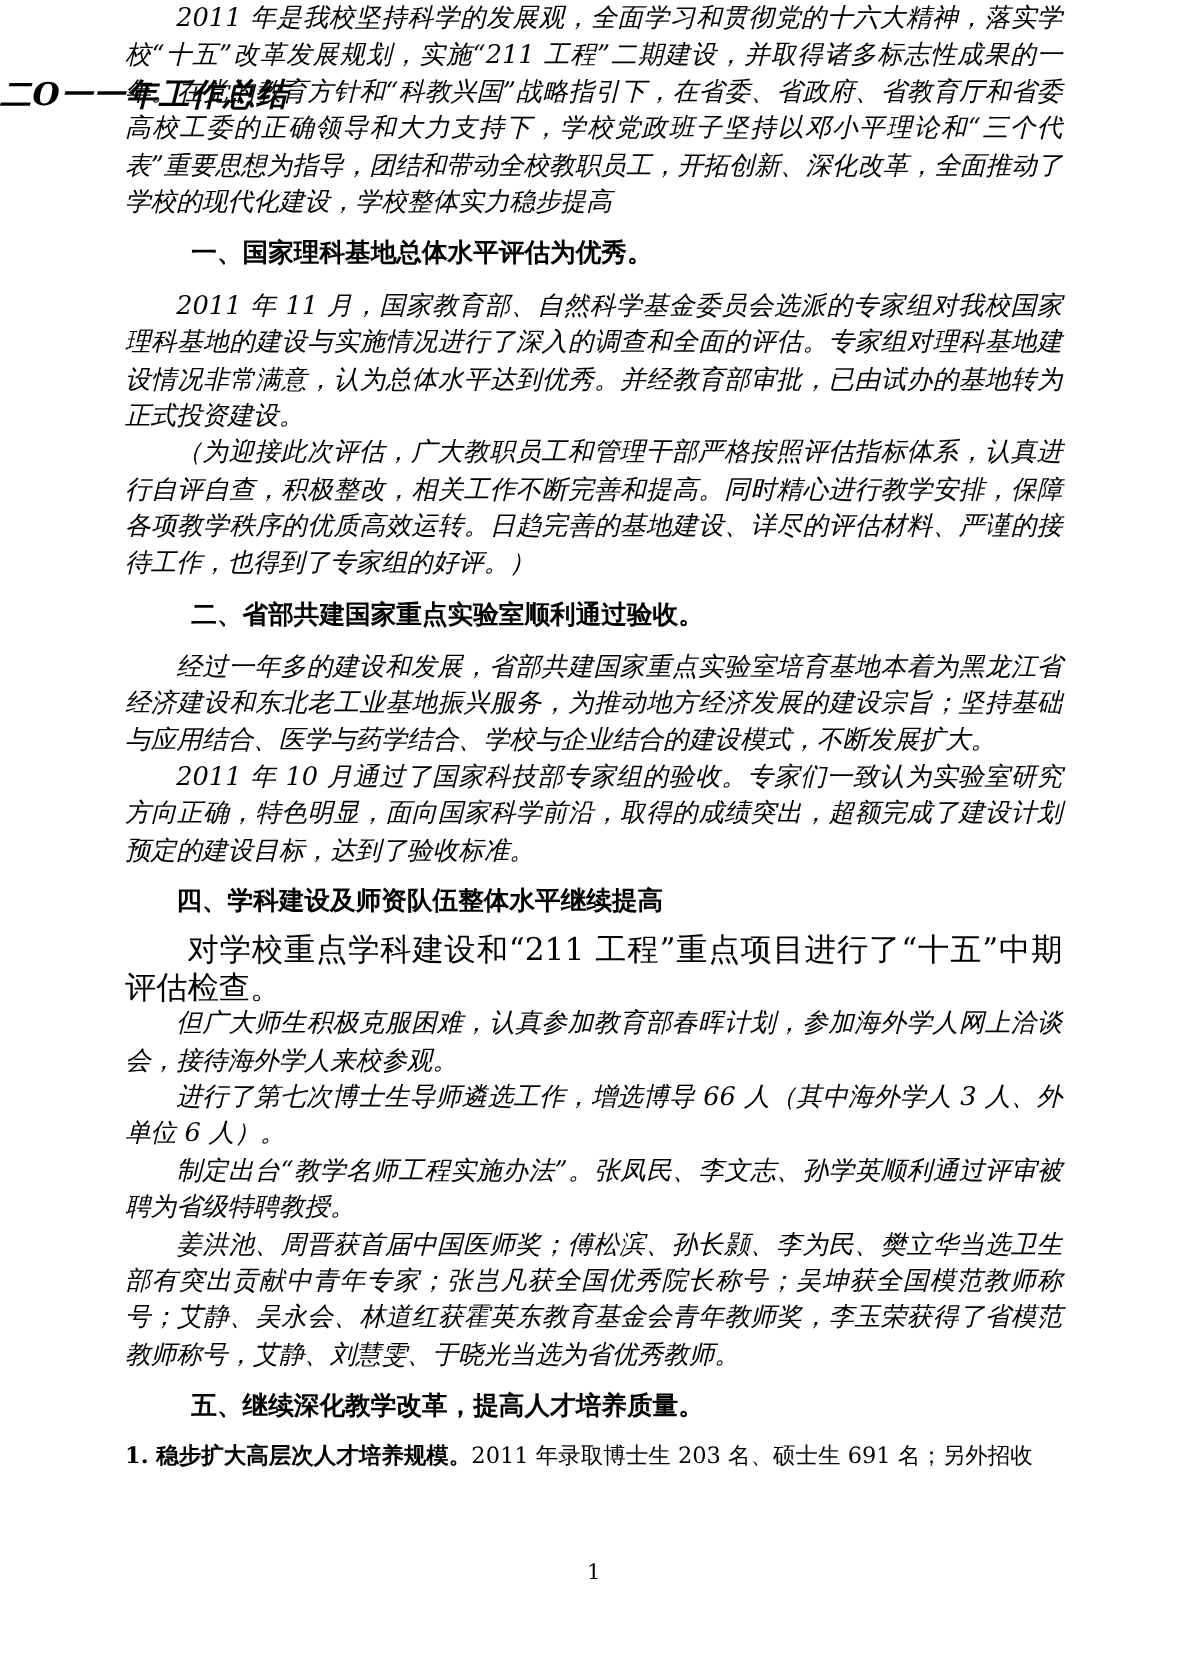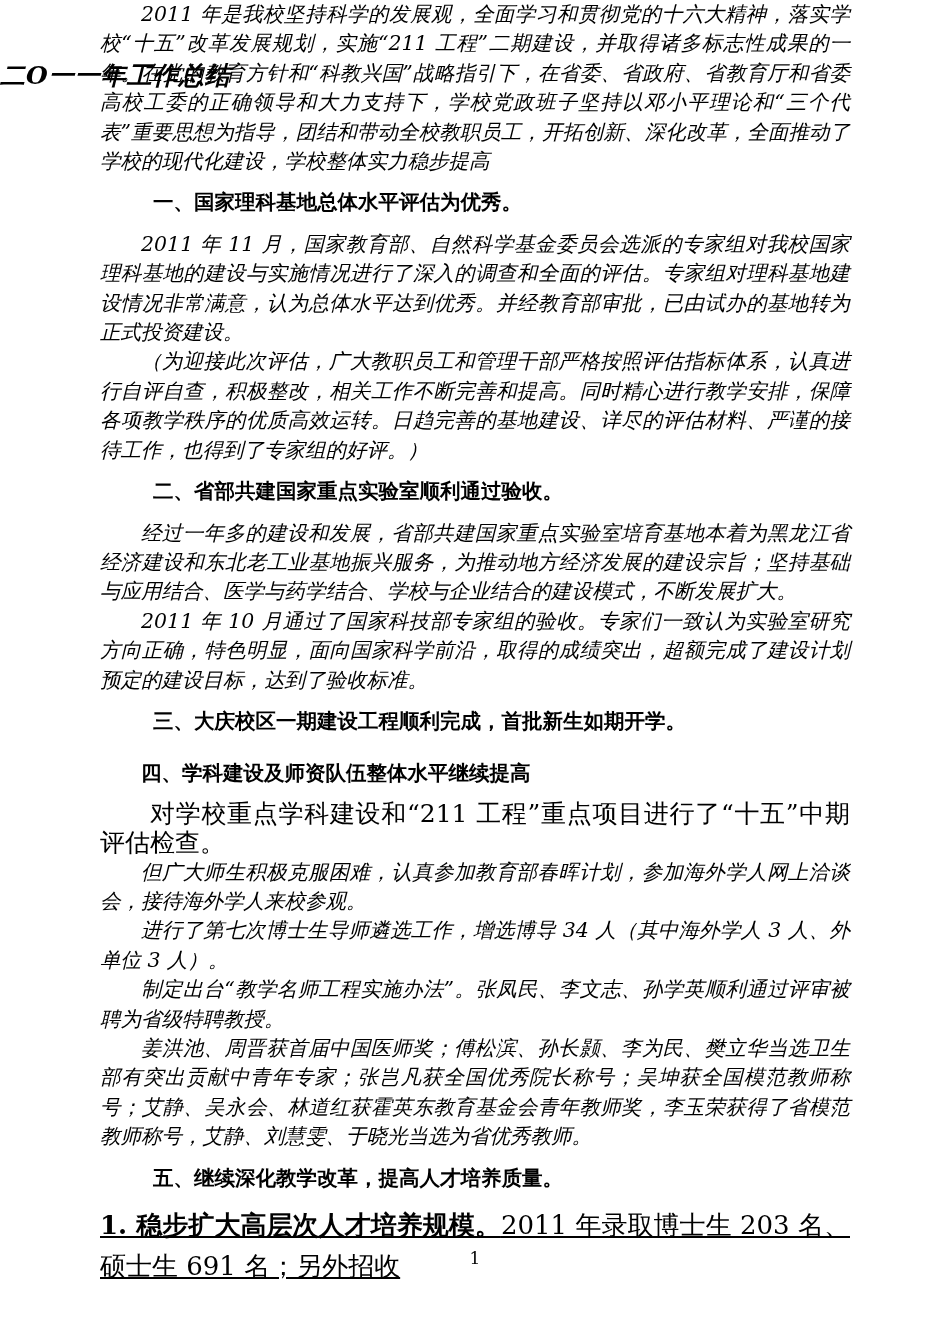--- a/index.html
+++ b/index.html
@@ -72,27 +72,26 @@
     font-size: 25px;
     line-height: 29.4px;
     text-align: justify;
     text-justify: inter-ideograph;
     text-indent: 2em;
     padding-top: 10px;
     word-break: break-all;
   }
   p.lead-bold {
     margin: 0;
-    font-size: 26px;
-    line-height: 41px;
+    font-size: 18px;
+    line-height: 26px;
     text-align: justify;
     text-justify: inter-ideograph;
     text-indent: 0;
     word-break: break-all;
-    text-decoration: underline;
   }
   p.lead-bold .b {
     font-weight: bold;
   }
   .page-number {
     position: absolute;
     left: 0;
     right: 0;
     top: 1248px;
     text-align: center;
@@ -120,30 +119,29 @@
 
     <p class="body-text">（为迎接此次评估，广大教职员工和管理干部严格按照评估指标体系，认真进行自评自查，积极整改，相关工作不断完善和提高。同时精心进行教学安排，保障各项教学秩序的优质高效运转。日趋完善的基地建设、详尽的评估材料、严谨的接待工作，也得到了专家组的好评。）</p>
 
     <p class="heading">二、省部共建国家重点实验室顺利通过验收。</p>
 
     <p class="body-text">经过一年多的建设和发展，省部共建国家重点实验室培育基地本着为黑龙江省经济建设和东北老工业基地振兴服务，为推动地方经济发展的建设宗旨；坚持基础与应用结合、医学与药学结合、学校与企业结合的建设模式，不断发展扩大。</p>
 
     <p class="body-text">2011 年 10 月通过了国家科技部专家组的验收。专家们一致认为实验室研究方向正确，特色明显，面向国家科学前沿，取得的成绩突出，超额完成了建设计划预定的建设目标，达到了验收标准。</p>
 
 
-    <p class="heading">三、大庆校区一期建设工程顺利完成，首批新生如期开学。</p>
 
 
     <p class="heading-spaced">四、学科建设及师资队伍整体水平继续提高</p>
 
     <p class="body-text-spaced">对学校重点学科建设和“211 工程”重点项目进行了“十五”中期评估检查。</p>
 
     <p class="body-text">但广大师生积极克服困难，认真参加教育部春晖计划，参加海外学人网上洽谈会，接待海外学人来校参观。</p>
 
-    <p class="body-text">进行了第七次博士生导师遴选工作，增选博导 34 人（其中海外学人 3 人、外单位 3 人）。</p>
+    <p class="body-text">进行了第七次博士生导师遴选工作，增选博导 66 人（其中海外学人 3 人、外单位 6 人）。</p>
 
     <p class="body-text">制定出台“教学名师工程实施办法”。张凤民、李文志、孙学英顺利通过评审被聘为省级特聘教授。</p>
 
     <p class="body-text">姜洪池、周晋获首届中国医师奖；傅松滨、孙长颢、李为民、樊立华当选卫生部有突出贡献中青年专家；张岂凡获全国优秀院长称号；吴坤获全国模范教师称号；艾静、吴永会、林道红获霍英东教育基金会青年教师奖，李玉荣获得了省模范教师称号，艾静、刘慧雯、于晓光当选为省优秀教师。</p>
 
     <p class="heading">五、继续深化教学改革，提高人才培养质量。</p>
 
     <p class="lead-bold"><span class="b">1. 稳步扩大高层次人才培养规模。</span><span>2011 年录取博士生 203 名、硕士生 691 名；另外招收</span></p>
 
   </div>

